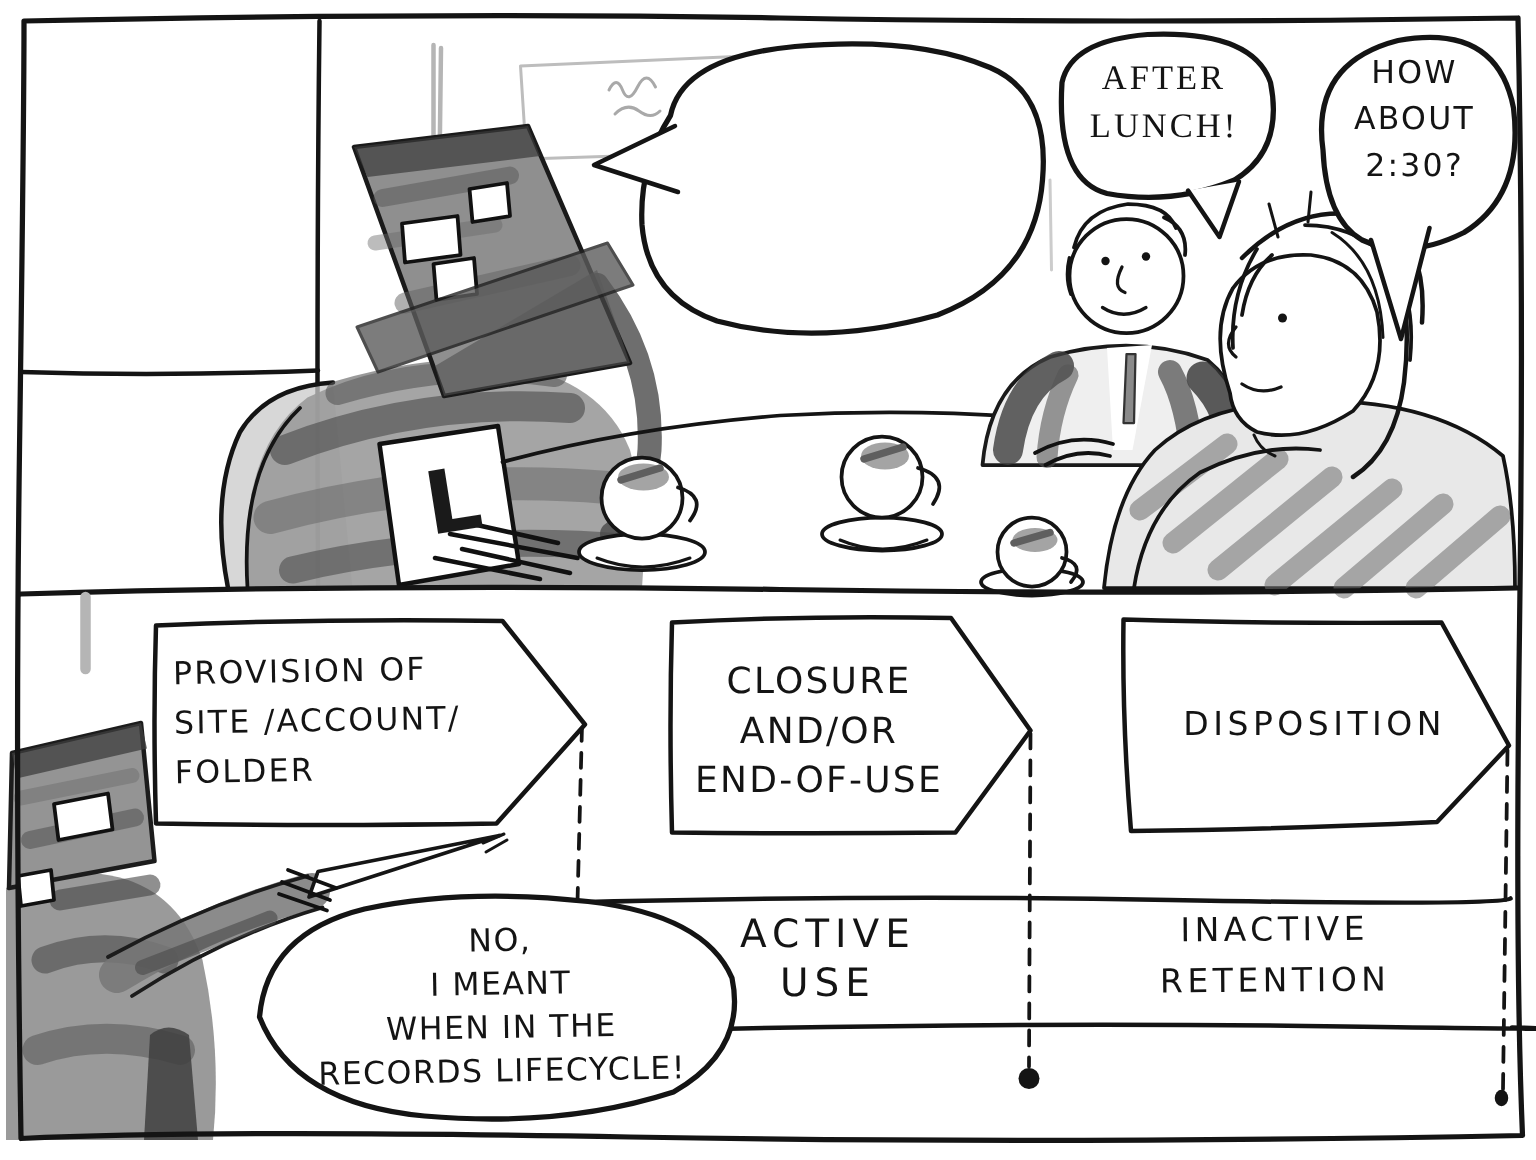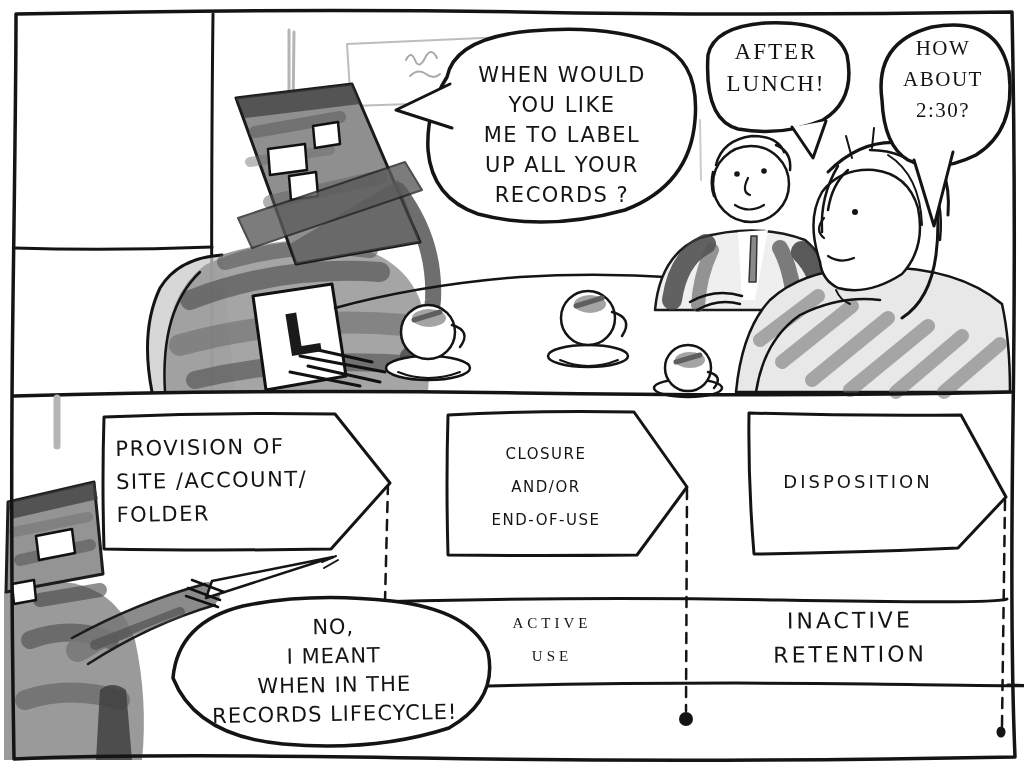--- a/index.html
+++ b/index.html
@@ -9,25 +9,25 @@
   }
   .stage svg{position:absolute;left:0;top:0;}
   .txt{
     position:absolute;white-space:pre-line;color:#141414;
     font-family:"DejaVu Sans", sans-serif;font-weight:500;line-height:1.4;
   }
   .c{text-align:center;}
   .caption-txt{left:38px;top:64px;width:175px;font-size:23px;line-height:33px;letter-spacing:2px;}
   .q-bubble-txt{left:438px;top:60px;width:248px;font-size:21px;line-height:30px;letter-spacing:1.5px;}
   .lunch-txt{left:700px;top:36px;width:152px;font-size:23px;line-height:32px;letter-spacing:2px;font-family:Liberation Serif, serif;}
-  .how-txt{left:876px;top:33px;width:134px;font-size:21px;line-height:31px;letter-spacing:1.5px;font-family:Liberation Serif, serif;}
+  .how-txt{left:876px;top:33px;width:134px;font-size:21px;line-height:31px;letter-spacing:1.5px;}
   .stage1-txt{left:116px;top:431px;width:240px;font-size:21px;line-height:33px;letter-spacing:1.5px;transform:rotate(-1deg);}
-  .stage2-txt{left:448px;top:438px;width:196px;font-size:15px;line-height:33px;letter-spacing:1.5px;}
-  .stage3-txt{left:752px;top:469px;width:212px;font-size:18px;letter-spacing:3px;}
-  .active-txt{left:468px;top:607px;width:168px;font-size:15px;line-height:33px;letter-spacing:4px;font-family:Liberation Serif, serif;}
+  .stage2-txt{left:448px;top:438px;width:196px;font-size:24px;line-height:33px;letter-spacing:1.5px;}
+  .stage3-txt{left:752px;top:469px;width:212px;font-size:22px;letter-spacing:3px;text-align:right;}
+  .active-txt{left:468px;top:607px;width:168px;font-size:26px;line-height:33px;letter-spacing:4px;}
   .inactive-txt{left:724px;top:604px;width:252px;font-size:22px;line-height:34px;letter-spacing:3px;transform:rotate(-0.5deg);}
   .no-bubble-txt{left:183px;top:613px;width:302px;font-size:21px;line-height:29px;letter-spacing:1px;transform:rotate(-1deg);}
   .lplate-txt{
     left:270px;top:294px;width:64px;height:80px;text-align:center;
     font-size:58px;font-weight:bold;transform:rotate(-9deg);color:#1a1a1a;
   }
 </style>
 </head>
 <body>
 
@@ -196,25 +196,20 @@
       <path d="M322,562 L336,556 M324,568 L338,560" stroke="#151515" stroke-width="2"></path>
       <path d="M188,588 L220,600 M186,596 L218,607 M192,580 L224,592" stroke="#111111" stroke-width="2.5"></path>
     </g>
 
     <path d="M173,678 Q178,622 243,606 Q310,592 392,601 Q470,610 488,652 Q498,700 449,728 Q375,752 283,744 Q196,736 173,678 Z" fill="#ffffff" stroke="#141414" stroke-width="3.5"></path>
 
     <path d="M16,14 Q300,8 520,12 T1012,12 Q1016,200 1013,420 T1015,757 Q700,763 420,758 T14,759 Q10,520 13,300 T16,14 Z" stroke="#141414" stroke-width="3.5"></path>
   </g>
 </svg>
 
-<div class="txt c q-bubble-txt">WHEN WOULD
-YOU LIKE
-ME TO LABEL
-UP ALL YOUR
-RECORDS ?</div>
 <div class="txt c lunch-txt">AFTER
 LUNCH!</div>
 <div class="txt c how-txt">HOW
 ABOUT
 2:30?</div>
 <div class="txt lplate-txt">L</div>
 <div class="txt stage1-txt">PROVISION OF
 SITE /ACCOUNT/
 FOLDER</div>
 <div class="txt c stage2-txt">CLOSURE

